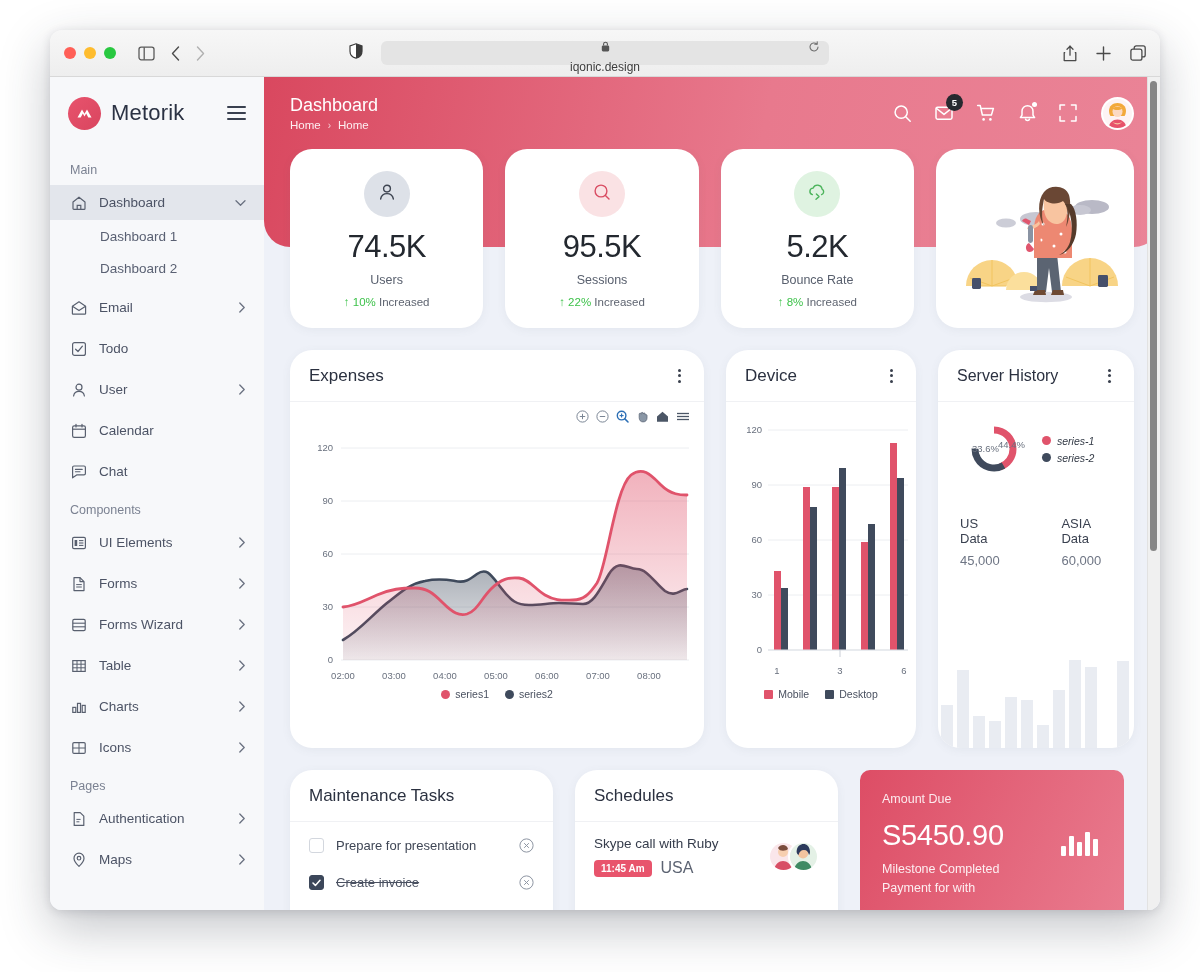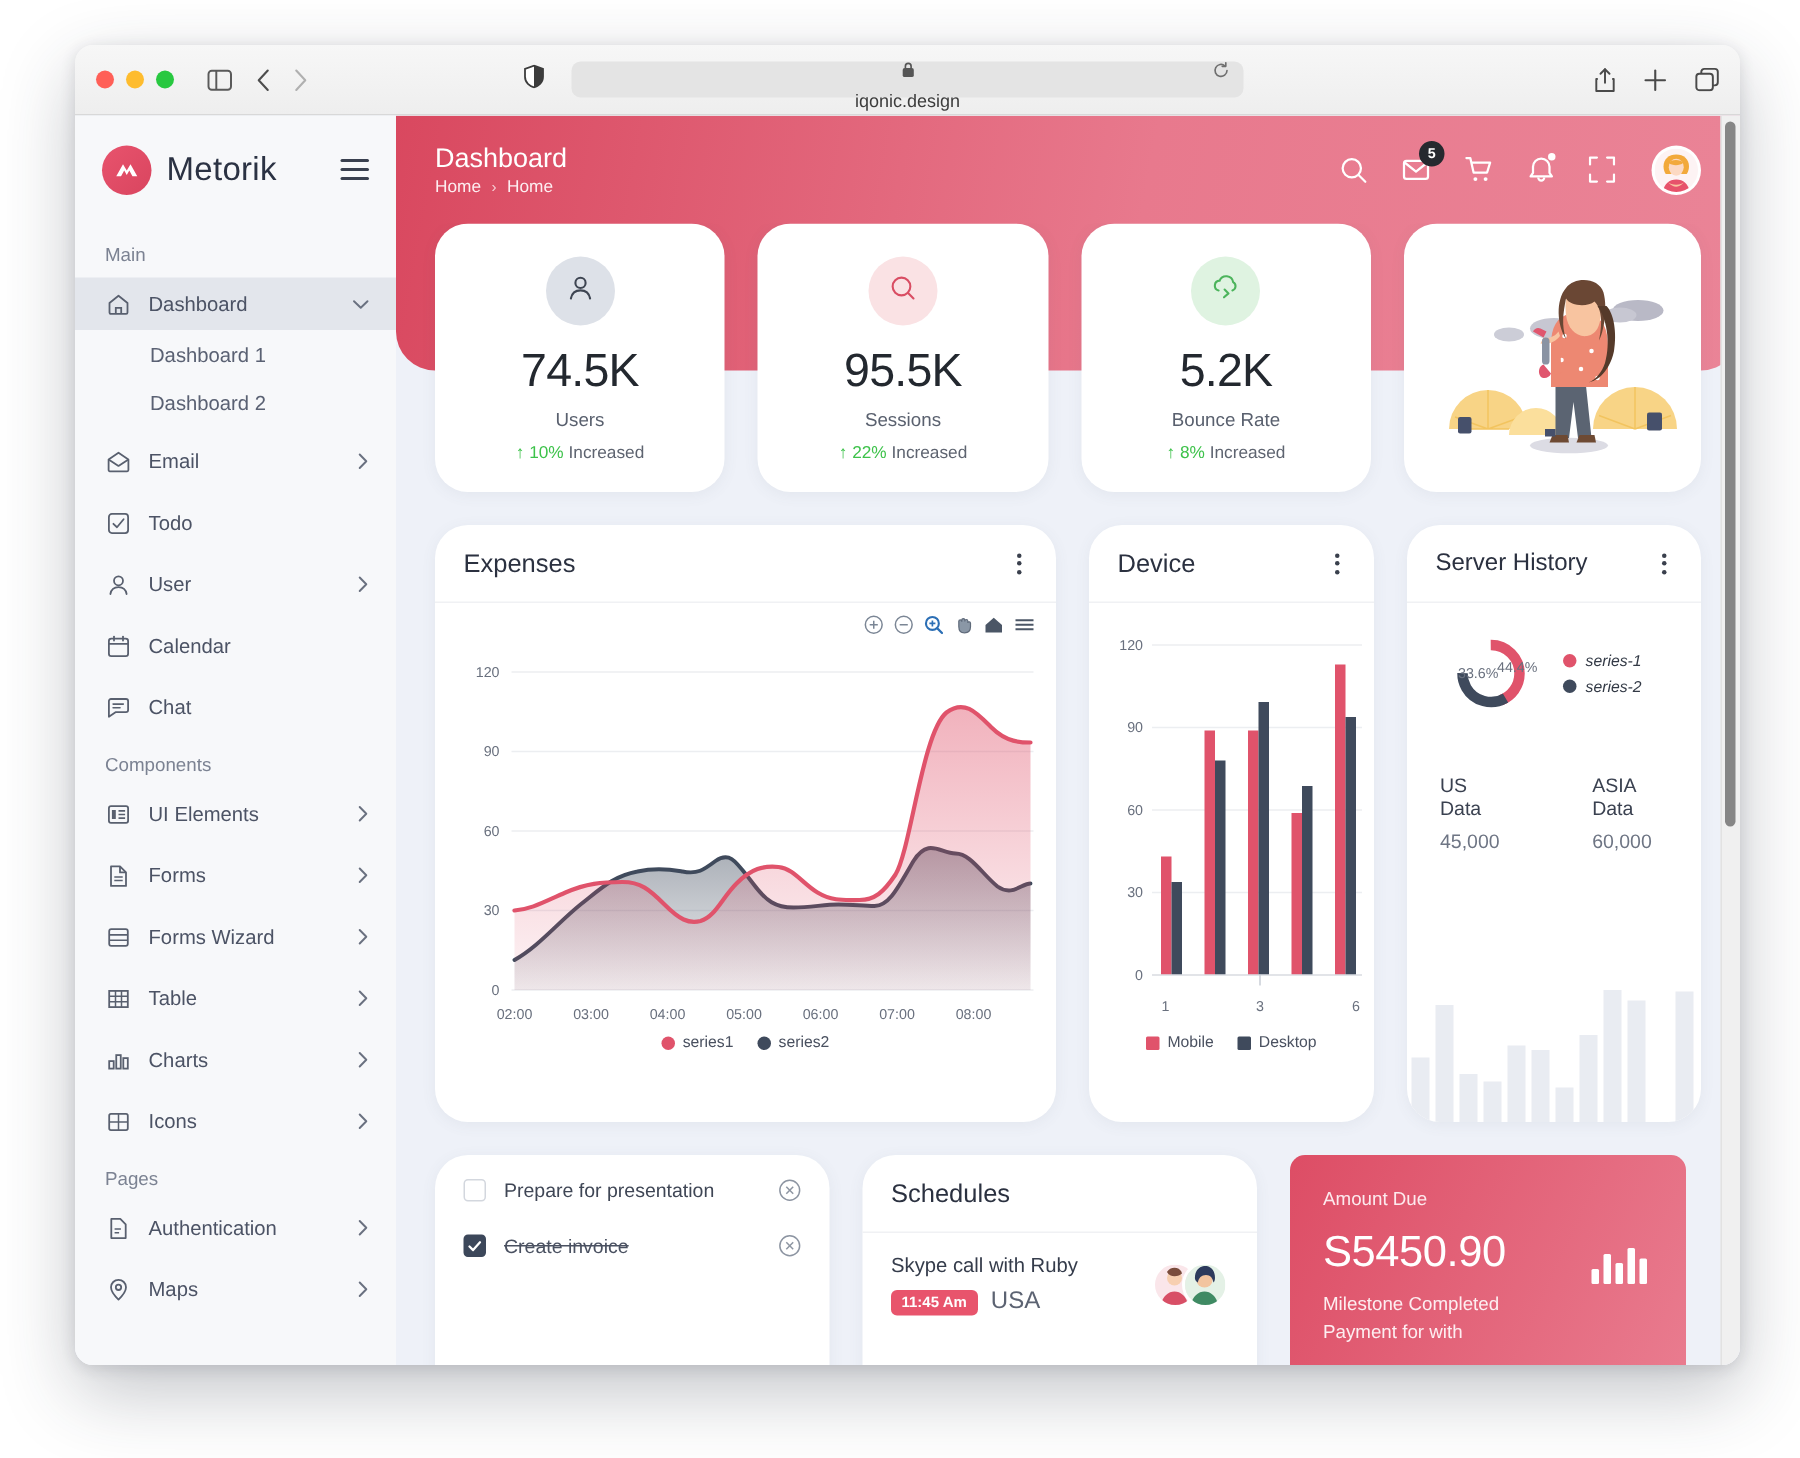--- a/index.html
+++ b/index.html
@@ -893,20 +893,23 @@
                 <rect x="163" y="110" width="12" height="0"></rect>
                 <rect x="179" y="23" width="12" height="87"></rect>
               </g>
             </svg>
           </div>
         </div>
 
         <div class="row">
 
           <div class="card" style="flex:0 0 263px; height:200px;">
+            <div class="panel-head">
+              <span class="panel-title">Maintenance Tasks</span>
+            </div>
             <div class="task-row" style="padding-top:16px">
               <span class="cb"></span>
               <span class="task-text">Prepare for presentation</span>
               <span class="task-x">
                 <svg width="15" height="15" viewBox="0 0 15 15">
                     <circle cx="7.5" cy="7.5" r="6.6" fill="none" stroke="#8d95a2" stroke-width="1"></circle>
                     <line x1="5.2" y1="5.2" x2="9.8" y2="9.8" stroke="#8d95a2" stroke-width="1"></line>
                     <line x1="9.8" y1="5.2" x2="5.2" y2="9.8" stroke="#8d95a2" stroke-width="1"></line>
                   </svg>
               </span>

